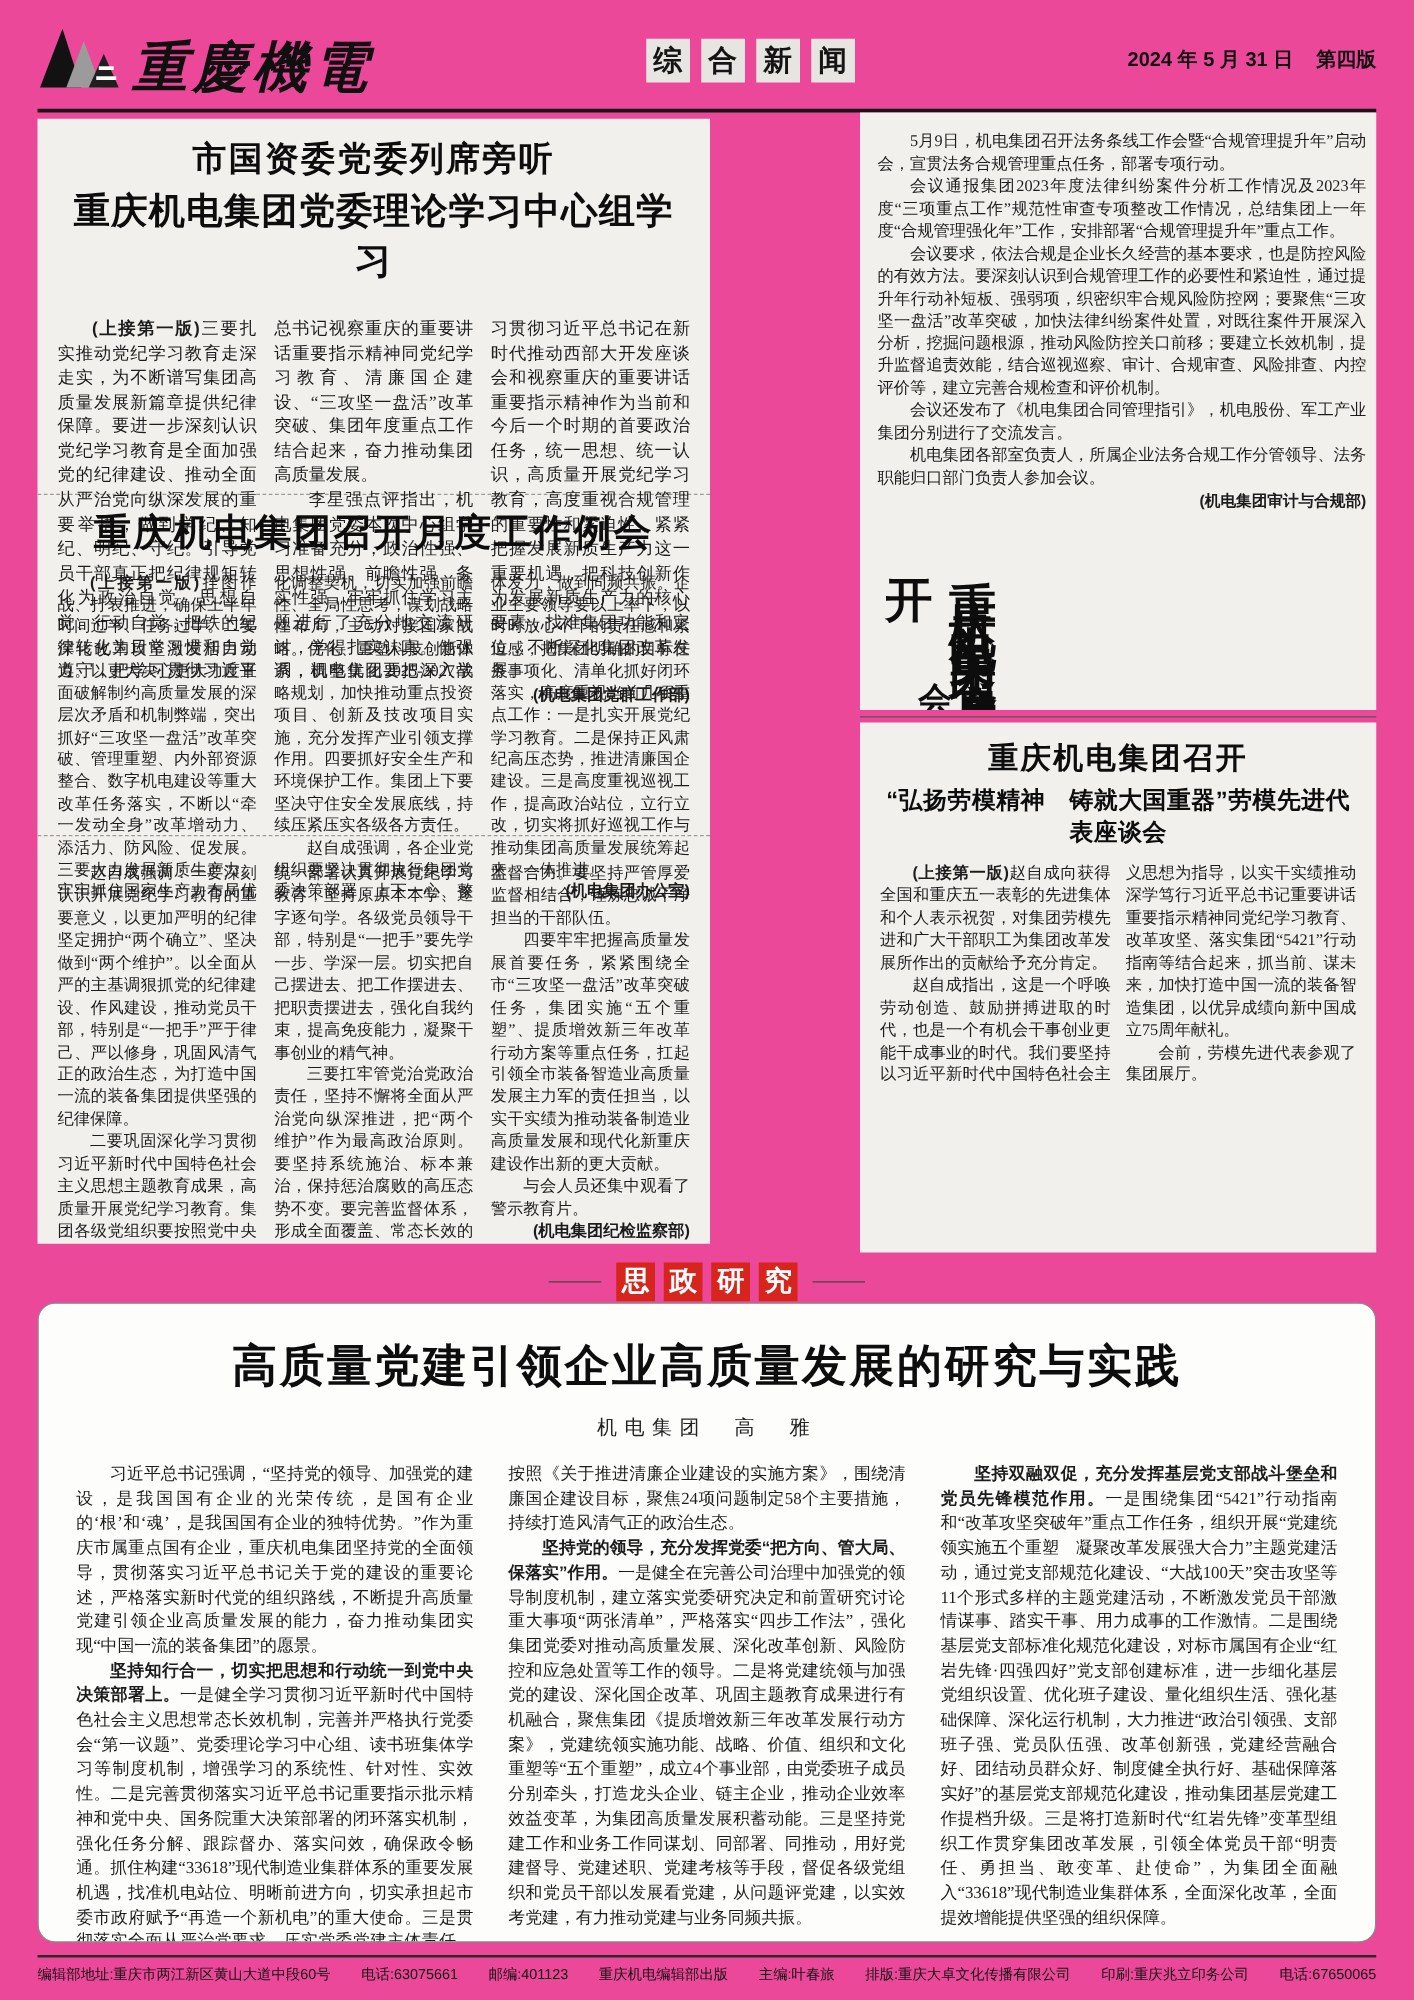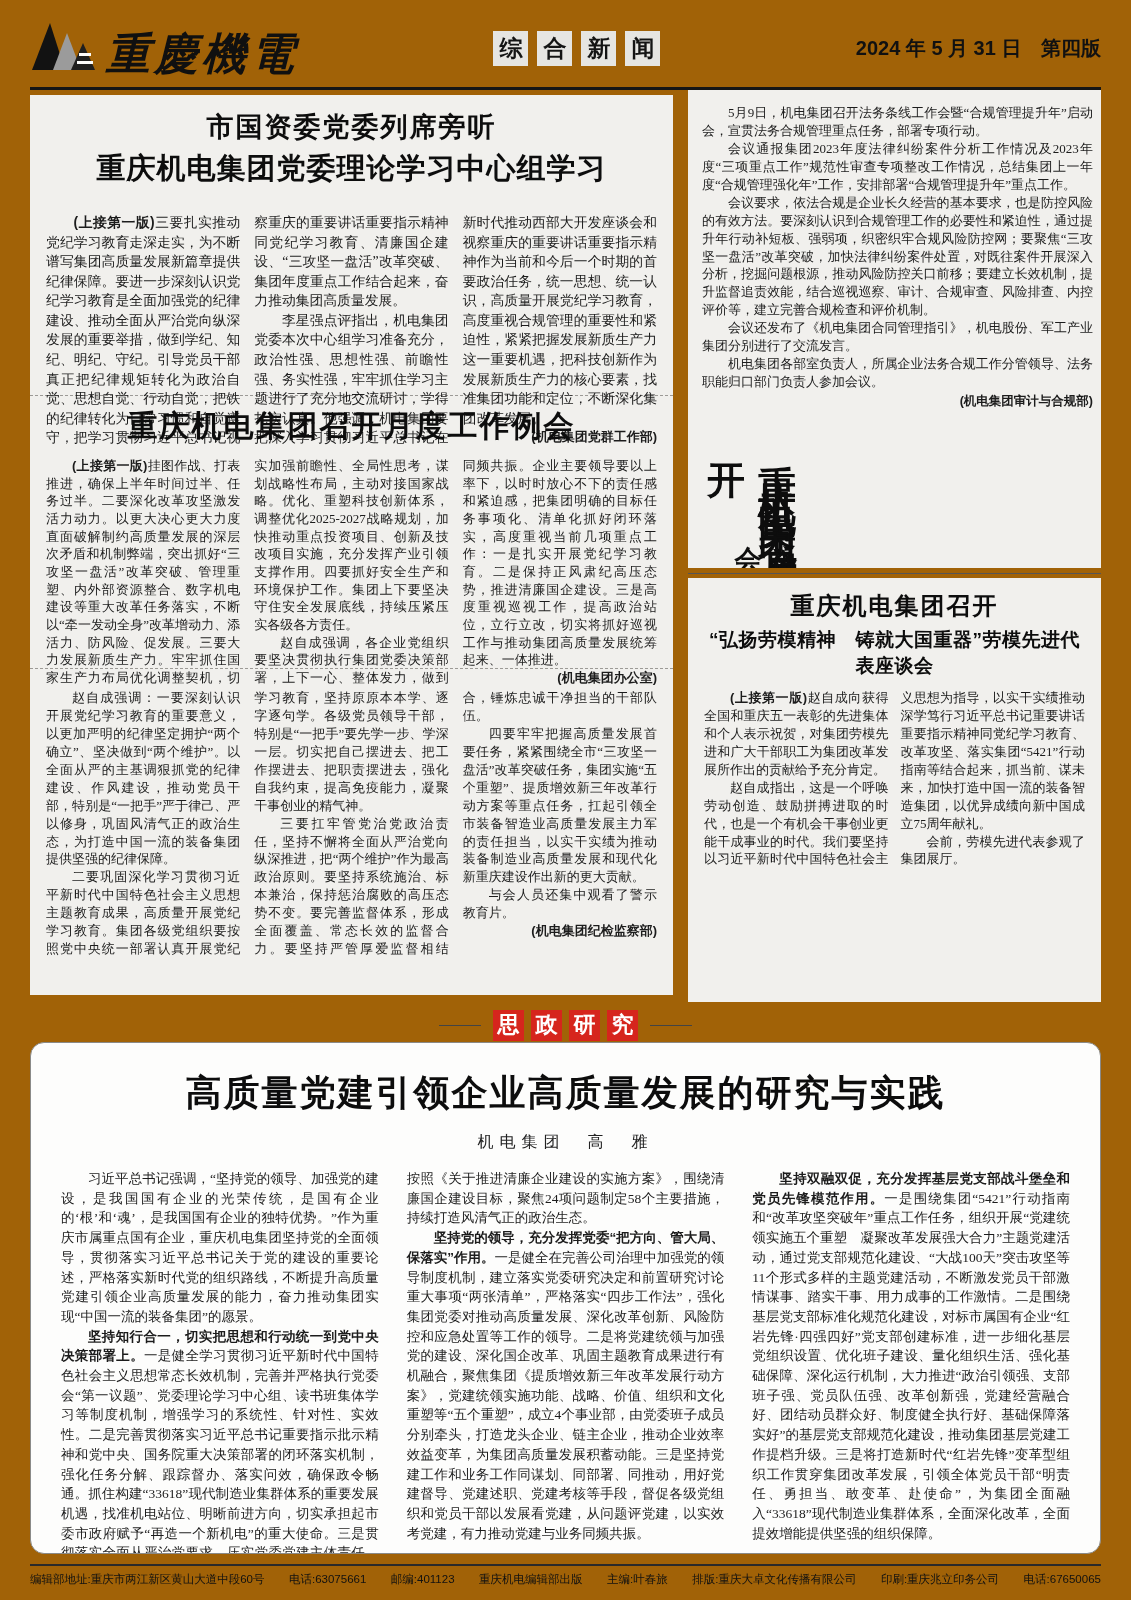--- a/index.html
+++ b/index.html
@@ -1,45 +1,45 @@
 <!DOCTYPE html>
 <html><head>
 <meta charset="utf-8">
 <style>
   * { margin:0; padding:0; box-sizing:border-box; }
   html,body { background:#888; }
   .page {
     position:relative; width:1131px; height:1600px; margin:0 auto;
-    background:#a16207; color:#1c1c1c; overflow:hidden;
+    background:#ec4899; color:#1c1c1c; overflow:hidden;
     font-family:"Liberation Serif","DejaVu Serif",serif;
   }
   
   .masthead { position:absolute; left:30px; right:30px; top:16px; height:64px;
     display:flex; align-items:center; justify-content:space-between; }
   .logo { display:flex; align-items:flex-end; gap:10px; }
   .logo-name { font-family:"DejaVu Serif",serif; font-weight:bold; font-style:italic;
     font-size:44px; letter-spacing:4px; color:#101010; line-height:1; }
   .section-boxes { display:flex; gap:9px; }
   .section-boxes .box { width:35px; height:35px; background:#e6e5e2; color:#141414;
     font-family:"Liberation Serif",serif; font-weight:bold; font-size:23px;
     display:flex; align-items:center; justify-content:center; }
-  .dateline { font-family:"Liberation Sans",sans-serif; font-weight:bold; font-size:20px; color:#111; }
+  .dateline { font-family:"Liberation Sans",sans-serif; font-weight:bold; font-size:16px; color:#111; }
   .dateline .edition { margin-left:14px; }
   .head-rule { position:absolute; left:30px; right:30px; top:87px; height:3px; background:#161616; }
 
   
   .panel { background:#f1f0ed; overflow:hidden; }
   .headline { font-family:"Liberation Sans",sans-serif; font-weight:900; text-align:center; color:#0d0d0d; }
   .art p { text-align:justify; text-indent:2em; }
   .lead { font-weight:bold; font-family:"Liberation Sans",sans-serif; }
   .credit { text-align:right; font-weight:bold; font-family:"Liberation Sans",sans-serif; }
   .dashed-sep { border-top:1.5px dashed #9c9a96; }
 
   
-  .left-block { position:absolute; left:30px; top:95px; width:643px; height:900px; }
+  .left-block { position:absolute; left:30px; top:95px; width:538px; height:900px; }
   .art-a1 { height:300px; padding:14px 16px 6px; }
   .art-a1 .headline .l1 { font-size:27px; letter-spacing:2px; }
   .art-a1 .headline .l2 { font-size:29px; letter-spacing:1px; margin-top:4px; }
   .art-a1 .cols { column-count:3; column-gap:14px; margin-top:24px; font-size:13.8px; line-height:1.42; }
   .art-a2 { height:272px; padding:10px 16px 6px; }
   .art-a2 .headline { font-size:30px; letter-spacing:2px; }
   .art-a2 .cols { column-count:3; column-gap:14px; margin-top:10px; font-size:13px; line-height:1.36; }
   .art-a3 { height:328px; padding:10px 16px 6px; }
   .art-a3 .headline { font-size:27px; letter-spacing:1px; }
   .art-a3 .cols { column-count:3; column-gap:14px; margin-top:10px; font-size:13px; line-height:1.38; }

